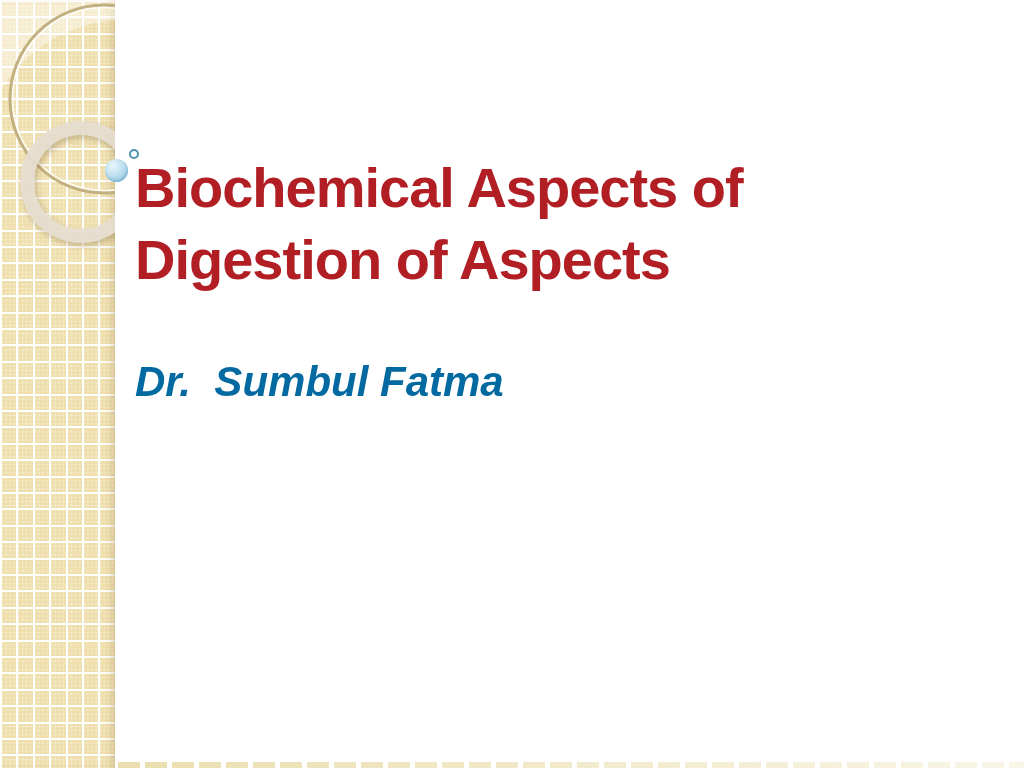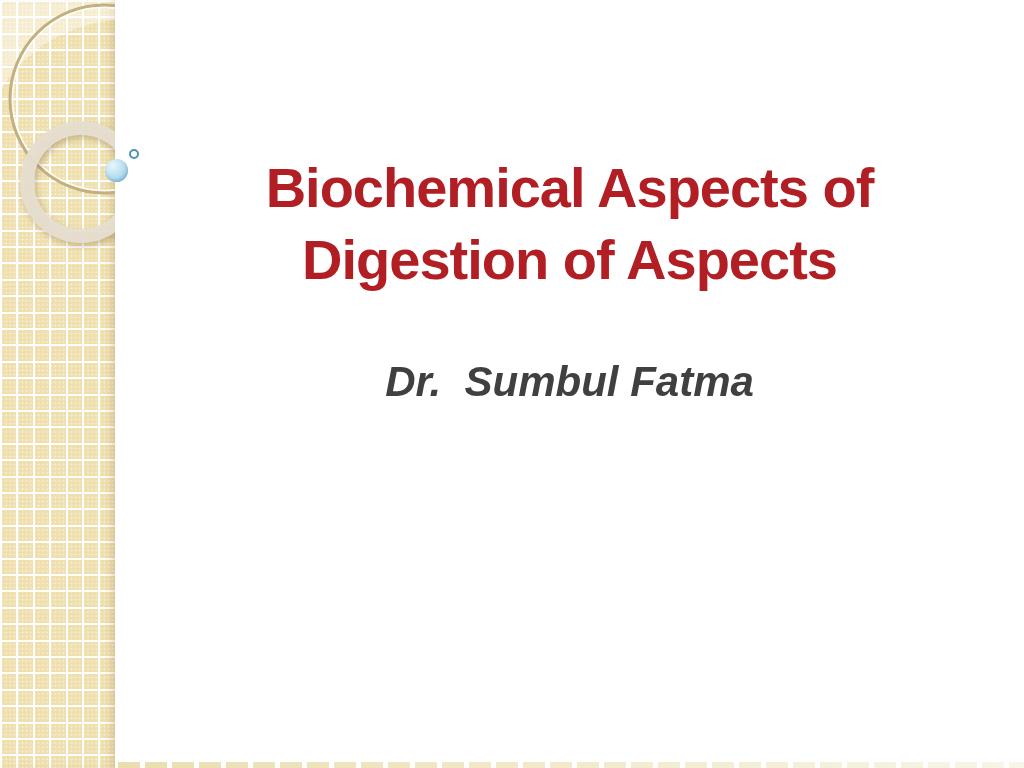--- a/index.html
+++ b/index.html
@@ -40,33 +40,32 @@
   
   .bottom-dashes{
     position:absolute;left:118px;right:0;bottom:0;height:6px;
     background-image:
       linear-gradient(to right, rgba(255,255,255,0.15) 0%, rgba(255,255,255,0.75) 100%),
       repeating-linear-gradient(to right, #e7d9a2 0 22px, #ffffff 22px 27px);
   }
   
   .content{
     position:absolute;left:115px;top:0;right:0;bottom:0;
-    text-align:center;
   }
   .title{
     margin:152px 20px 0 20px;
     font-size:56px;font-weight:700;line-height:72px;
     letter-spacing:-1px;
     color:#b11e23;
   }
   .title .line{display:block;}
   .subtitle{
     margin:58px 20px 0 20px;
     font-size:42px;font-weight:700;font-style:italic;line-height:56px;
-    color:#404040;
+    color:#0369a1;
     white-space:pre;
   }
 </style>
 </head>
 <body>
 
 <div class="slide">
 
   <div class="sidebar">
     <svg width="115" height="310" viewBox="0 0 115 310">

